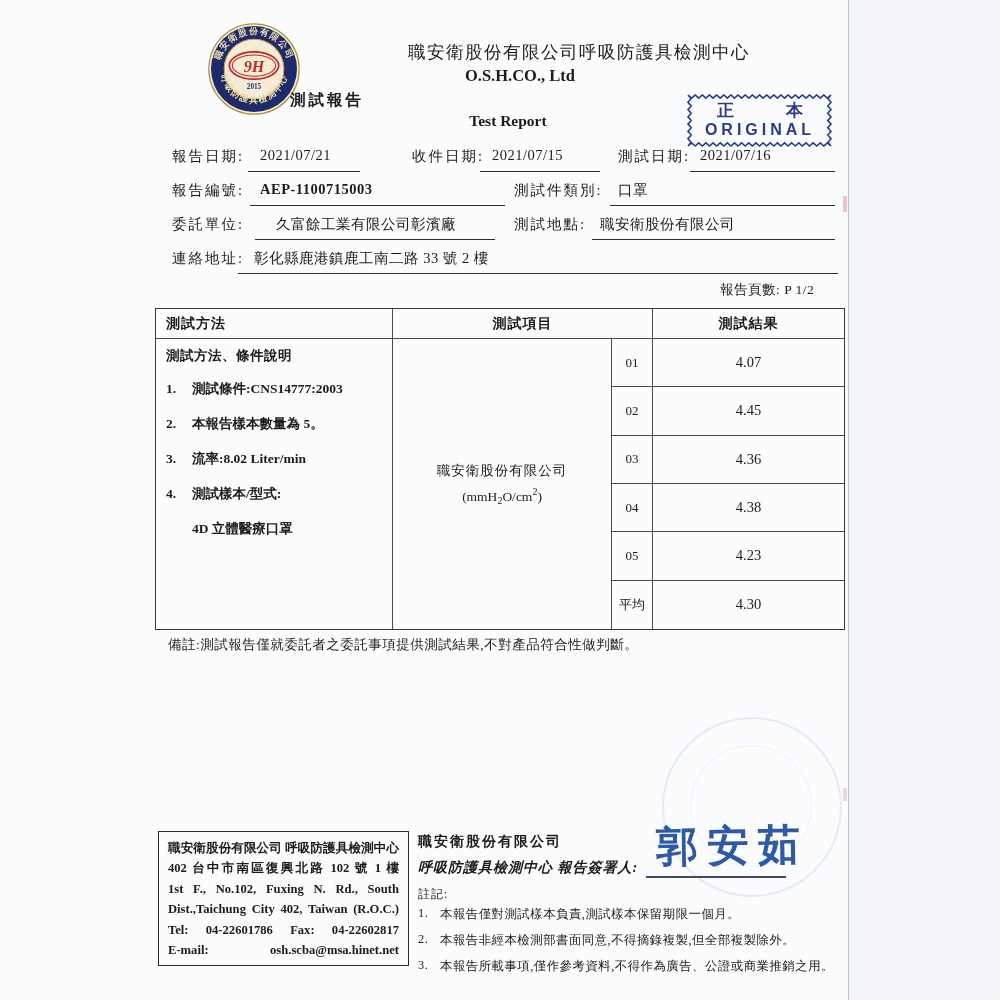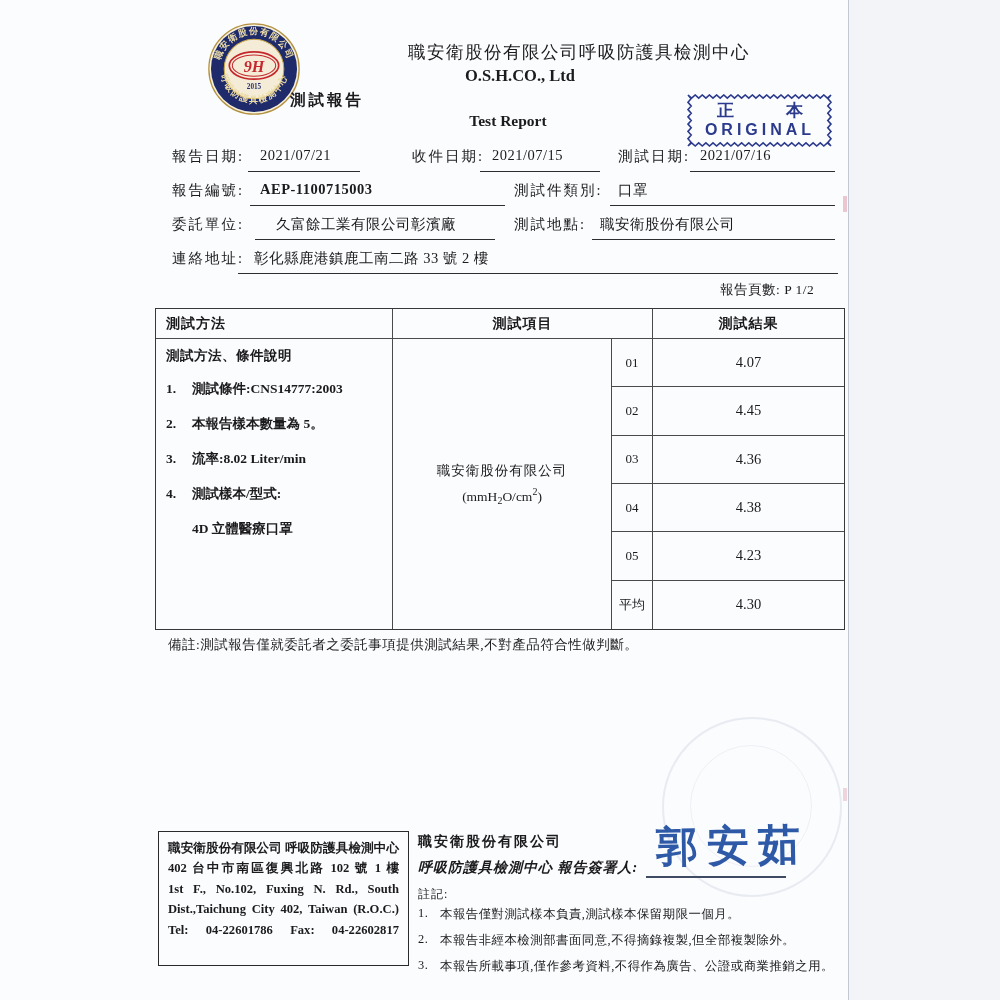--- a/index.html
+++ b/index.html
@@ -199,20 +199,21 @@
   </div>
 
   <div class="t remark">備註:測試報告僅就委託者之委託事項提供測試結果,不對產品符合性做判斷。</div>
 
   <div class="fbox">
     <div class="ln">職安衛股份有限公司 呼吸防護具檢測中心</div>
     <div class="ln">402 台中市南區復興北路 102 號 1 樓</div>
     <div class="ln">1st F., No.102, Fuxing N. Rd., South</div>
     <div class="ln">Dist.,Taichung City 402, Taiwan (R.O.C.)</div>
     <div class="ln">Tel: 04-22601786 Fax: 04-22602817</div>
+    <div class="ln">E-mail: osh.scba@msa.hinet.net</div>
   </div>
 
   <div class="t fr-company">職安衛股份有限公司</div>
   <div class="t fr-signer">呼吸防護具檢測中心 報告簽署人:</div>
   <div class="t signature">郭安茹</div>
   <div class="u sig-line"></div>
   <div class="t notes-label">註記:</div>
 
   <div class="note" style="left:418px;top:906px;">
     <span class="n-no">1.</span>

